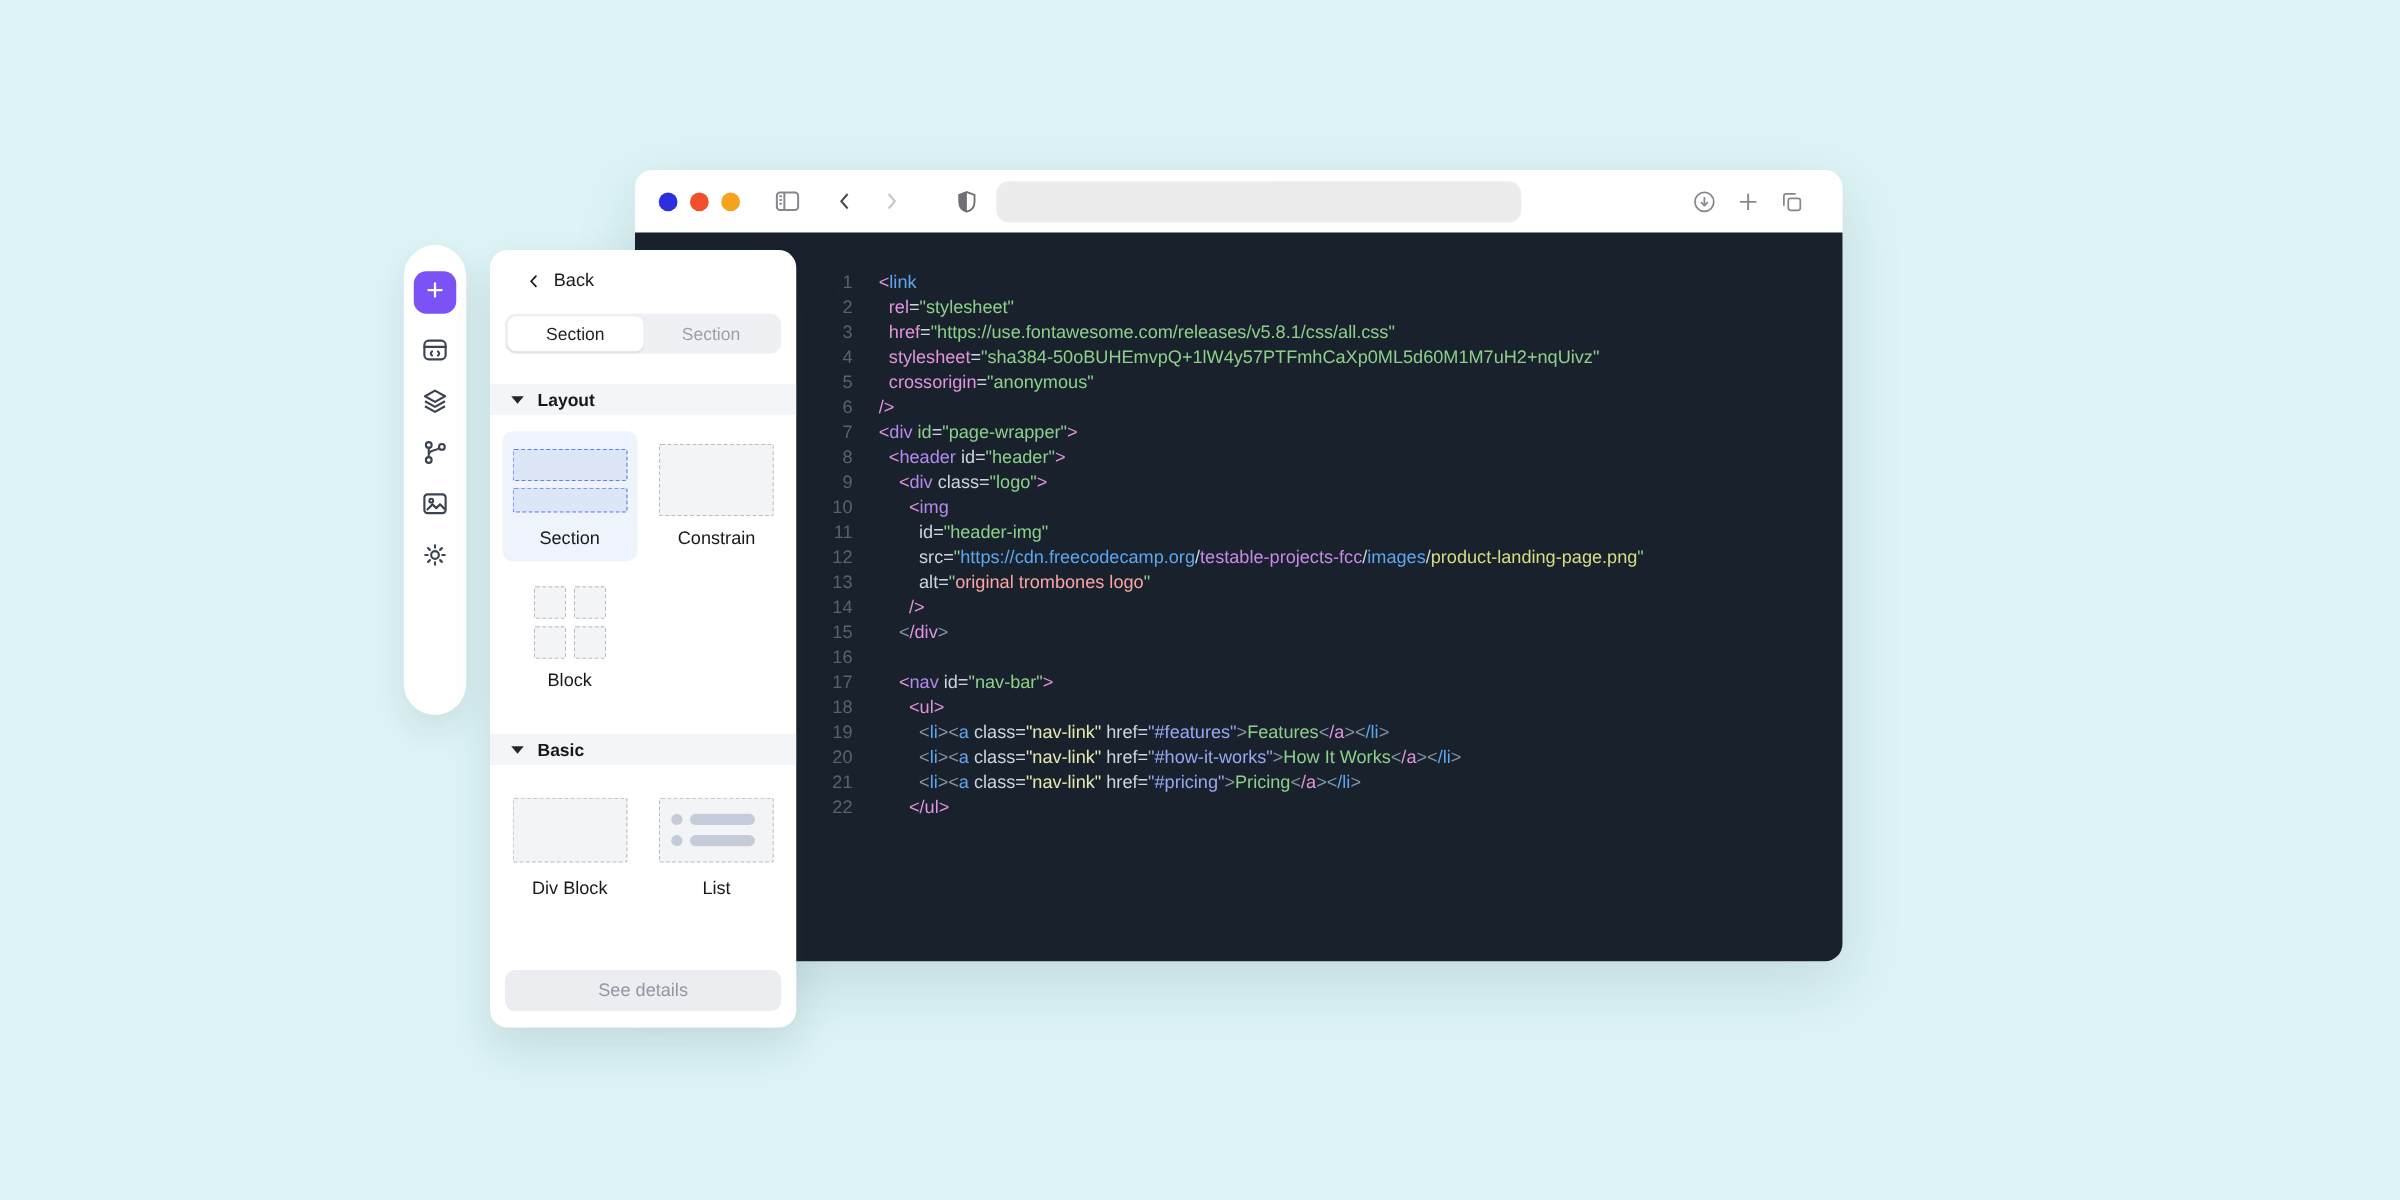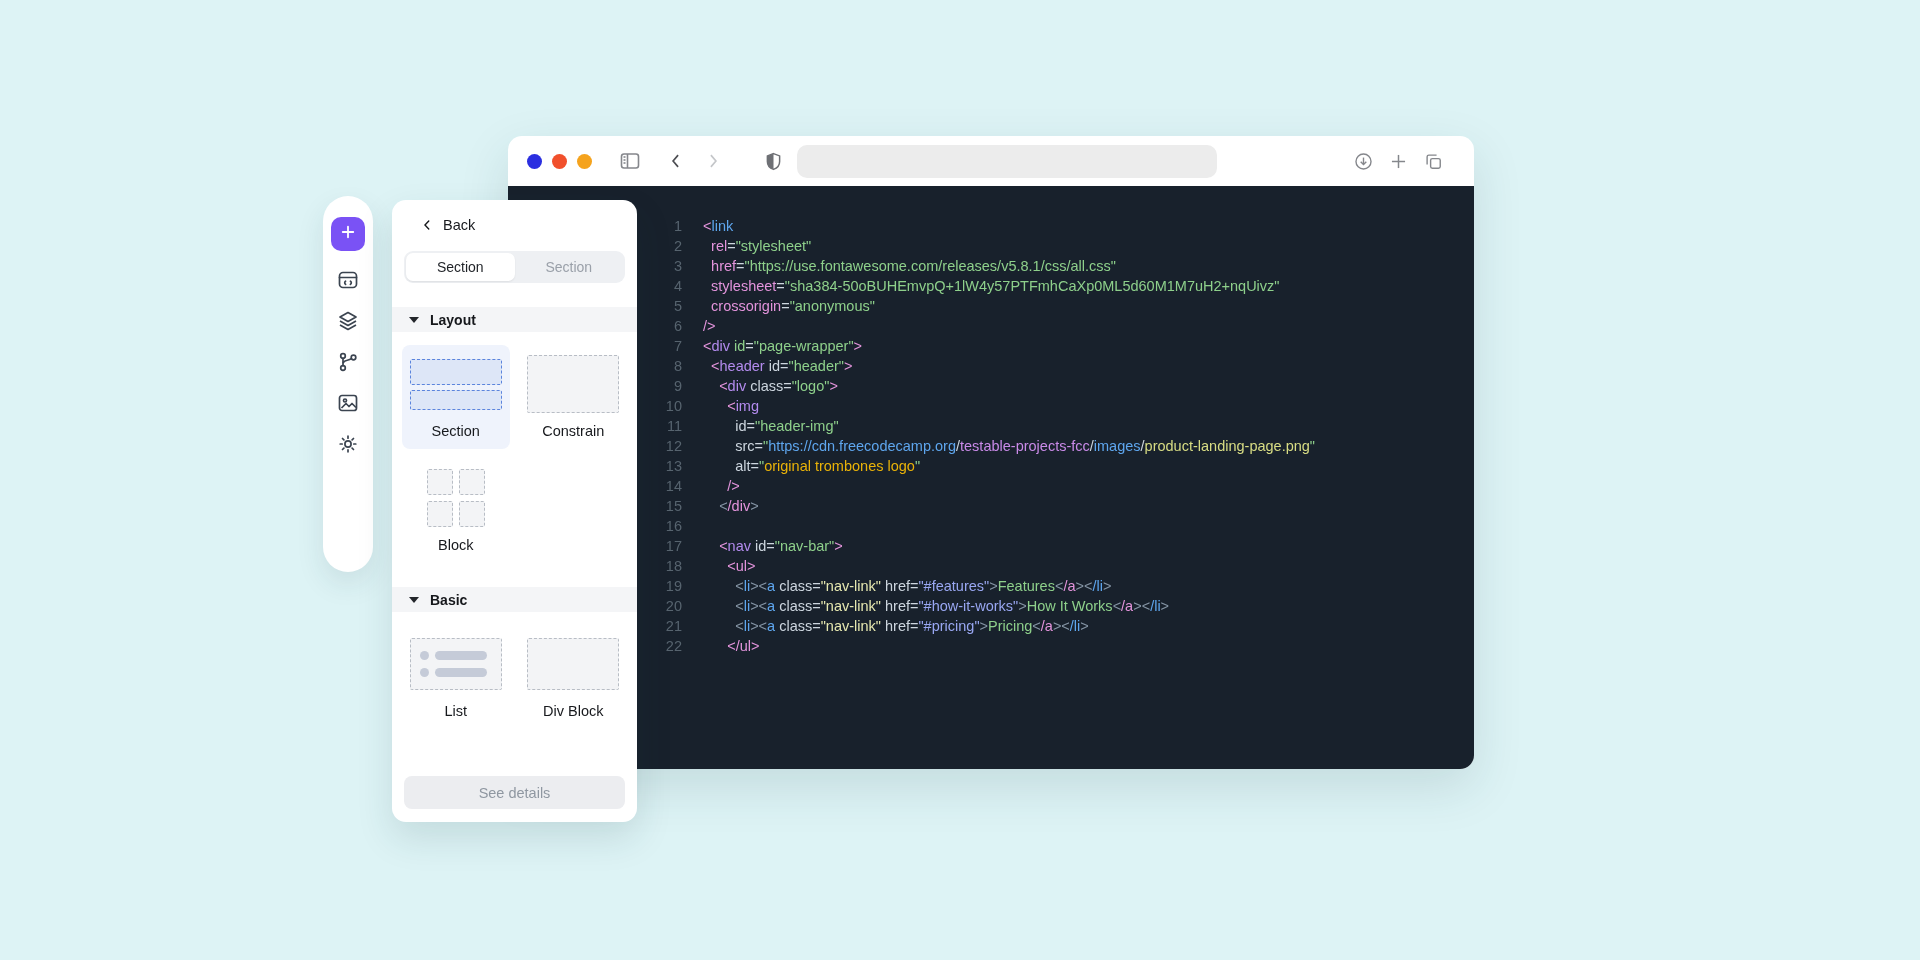--- a/index.html
+++ b/index.html
@@ -149,21 +149,21 @@
         <div class="code-line"><span class="ln">3</span><span class="src"><span style="color: rgb(205, 214, 223);">  </span><span style="color: rgb(227, 148, 220);">href</span><span style="color: rgb(205, 214, 223);">=</span><span style="color: rgb(142, 208, 139);">"https://use.fontawesome.com/releases/v5.8.1/css/all.css"</span></span></div>
         <div class="code-line"><span class="ln">4</span><span class="src"><span style="color: rgb(205, 214, 223);">  </span><span style="color: rgb(227, 148, 220);">stylesheet</span><span style="color: rgb(205, 214, 223);">=</span><span style="color: rgb(142, 208, 139);">"sha384-50oBUHEmvpQ+1lW4y57PTFmhCaXp0ML5d60M1M7uH2+nqUivz"</span></span></div>
         <div class="code-line"><span class="ln">5</span><span class="src"><span style="color: rgb(205, 214, 223);">  </span><span style="color: rgb(227, 148, 220);">crossorigin</span><span style="color: rgb(205, 214, 223);">=</span><span style="color: rgb(142, 208, 139);">"anonymous"</span></span></div>
         <div class="code-line"><span class="ln">6</span><span class="src"><span style="color: rgb(227, 148, 220);">/&gt;</span></span></div>
         <div class="code-line"><span class="ln">7</span><span class="src"><span style="color: rgb(227, 148, 220);">&lt;</span><span style="color: rgb(179, 139, 238);">div</span><span style="color: rgb(205, 214, 223);"> </span><span style="color: rgb(142, 208, 139);">id</span><span style="color: rgb(205, 214, 223);">=</span><span style="color: rgb(142, 208, 139);">"page-wrapper"</span><span style="color: rgb(227, 148, 220);">&gt;</span></span></div>
         <div class="code-line"><span class="ln">8</span><span class="src"><span style="color: rgb(205, 214, 223);">  </span><span style="color: rgb(227, 148, 220);">&lt;</span><span style="color: rgb(179, 139, 238);">header</span><span style="color: rgb(205, 214, 223);"> id=</span><span style="color: rgb(142, 208, 139);">"header"</span><span style="color: rgb(227, 148, 220);">&gt;</span></span></div>
         <div class="code-line"><span class="ln">9</span><span class="src"><span style="color: rgb(205, 214, 223);">    </span><span style="color: rgb(227, 148, 220);">&lt;</span><span style="color: rgb(179, 139, 238);">div</span><span style="color: rgb(205, 214, 223);"> class=</span><span style="color: rgb(142, 208, 139);">"logo"</span><span style="color: rgb(227, 148, 220);">&gt;</span></span></div>
         <div class="code-line"><span class="ln">10</span><span class="src"><span style="color: rgb(205, 214, 223);">      </span><span style="color: rgb(227, 148, 220);">&lt;</span><span style="color: rgb(179, 139, 238);">img</span></span></div>
         <div class="code-line"><span class="ln">11</span><span class="src"><span style="color: rgb(205, 214, 223);">        id=</span><span style="color: rgb(142, 208, 139);">"header-img"</span></span></div>
         <div class="code-line"><span class="ln">12</span><span class="src"><span style="color: rgb(205, 214, 223);">        src=</span><span style="color: rgb(142, 208, 139);">"</span><span style="color: rgb(94, 166, 238);">https://cdn.freecodecamp.org</span><span style="color: rgb(205, 214, 223);">/</span><span style="color: rgb(201, 138, 232);">testable-projects-fcc</span><span style="color: rgb(205, 214, 223);">/</span><span style="color: rgb(94, 166, 238);">images</span><span style="color: rgb(205, 214, 223);">/</span><span style="color: rgb(216, 221, 132);">product-landing-page.png</span><span style="color: rgb(142, 208, 139);">"</span></span></div>
-        <div class="code-line"><span class="ln">13</span><span class="src"><span style="color: rgb(205, 214, 223);">        alt=</span><span style="color: rgb(142, 208, 139);">"</span><span style="color: #eab308; text-align: center;">original trombones logo</span><span style="color: rgb(142, 208, 139);">"</span></span></div>
+        <div class="code-line"><span class="ln">13</span><span class="src"><span style="color: rgb(205, 214, 223);">        alt=</span><span style="color: rgb(142, 208, 139);">"</span><span style="color: #fca5a5; text-align: center;">original trombones logo</span><span style="color: rgb(142, 208, 139);">"</span></span></div>
         <div class="code-line"><span class="ln">14</span><span class="src"><span style="color: rgb(205, 214, 223);">      </span><span style="color: rgb(227, 148, 220);">/&gt;</span></span></div>
         <div class="code-line"><span class="ln">15</span><span class="src"><span style="color: rgb(205, 214, 223);">    </span><span style="color: rgb(132, 148, 164);">&lt;</span><span style="color: rgb(227, 148, 220);">/div</span><span style="color: rgb(132, 148, 164);">&gt;</span></span></div>
         <div class="code-line"><span class="ln">16</span><span class="src"></span></div>
         <div class="code-line"><span class="ln">17</span><span class="src"><span style="color: rgb(205, 214, 223);">    </span><span style="color: rgb(227, 148, 220);">&lt;</span><span style="color: rgb(179, 139, 238);">nav</span><span style="color: rgb(205, 214, 223);"> id=</span><span style="color: rgb(142, 208, 139);">"nav-bar"</span><span style="color: rgb(227, 148, 220);">&gt;</span></span></div>
         <div class="code-line"><span class="ln">18</span><span class="src"><span style="color: rgb(205, 214, 223);">      </span><span style="color: rgb(227, 148, 220);">&lt;ul&gt;</span></span></div>
         <div class="code-line"><span class="ln">19</span><span class="src"><span style="color: rgb(205, 214, 223);">        </span><span style="color: rgb(132, 148, 164);">&lt;</span><span style="color: rgb(94, 166, 238);">li</span><span style="color: rgb(132, 148, 164);">&gt;&lt;</span><span style="color: rgb(94, 166, 238);">a</span><span style="color: rgb(205, 214, 223);"> class=</span><span style="color: rgb(230, 232, 176);">"nav-link"</span><span style="color: rgb(205, 214, 223);"> href=</span><span style="color: rgb(153, 167, 242);">"#features"</span><span style="color: rgb(132, 148, 164);">&gt;</span><span style="color: rgb(142, 208, 139);">Features</span><span style="color: rgb(132, 148, 164);">&lt;</span><span style="color: rgb(227, 148, 220);">/a</span><span style="color: rgb(132, 148, 164);">&gt;&lt;</span><span style="color: rgb(94, 166, 238);">/li</span><span style="color: rgb(132, 148, 164);">&gt;</span></span></div>
         <div class="code-line"><span class="ln">20</span><span class="src"><span style="color: rgb(205, 214, 223);">        </span><span style="color: rgb(132, 148, 164);">&lt;</span><span style="color: rgb(94, 166, 238);">li</span><span style="color: rgb(132, 148, 164);">&gt;&lt;</span><span style="color: rgb(94, 166, 238);">a</span><span style="color: rgb(205, 214, 223);"> class=</span><span style="color: rgb(230, 232, 176);">"nav-link"</span><span style="color: rgb(205, 214, 223);"> href=</span><span style="color: rgb(153, 167, 242);">"#how-it-works"</span><span style="color: rgb(132, 148, 164);">&gt;</span><span style="color: rgb(142, 208, 139);">How It Works</span><span style="color: rgb(132, 148, 164);">&lt;</span><span style="color: rgb(227, 148, 220);">/a</span><span style="color: rgb(132, 148, 164);">&gt;&lt;</span><span style="color: rgb(94, 166, 238);">/li</span><span style="color: rgb(132, 148, 164);">&gt;</span></span></div>
         <div class="code-line"><span class="ln">21</span><span class="src"><span style="color: rgb(205, 214, 223);">        </span><span style="color: rgb(132, 148, 164);">&lt;</span><span style="color: rgb(94, 166, 238);">li</span><span style="color: rgb(132, 148, 164);">&gt;&lt;</span><span style="color: rgb(94, 166, 238);">a</span><span style="color: rgb(205, 214, 223);"> class=</span><span style="color: rgb(230, 232, 176);">"nav-link"</span><span style="color: rgb(205, 214, 223);"> href=</span><span style="color: rgb(153, 167, 242);">"#pricing"</span><span style="color: rgb(132, 148, 164);">&gt;</span><span style="color: rgb(142, 208, 139);">Pricing</span><span style="color: rgb(132, 148, 164);">&lt;</span><span style="color: rgb(227, 148, 220);">/a</span><span style="color: rgb(132, 148, 164);">&gt;&lt;</span><span style="color: rgb(94, 166, 238);">/li</span><span style="color: rgb(132, 148, 164);">&gt;</span></span></div>
         <div class="code-line"><span class="ln">22</span><span class="src"><span style="color: rgb(205, 214, 223);">      </span><span style="color: rgb(227, 148, 220);">&lt;/ul&gt;</span></span></div>
       </div>
@@ -263,37 +263,37 @@
             </div>
           </div>
           <div class="cell-label">Block</div>
         </div>
       </div>
       <div class="strip">
         <span class="tri"></span>
         <span>Basic</span>
       </div>
       <div class="cells">
+        <div class="cell">
+          <div class="thumb">
+            <div class="t-div dashed"></div>
+          </div>
+          <div class="cell-label">Div Block</div>
+        </div>
         <div class="cell">
           <div class="thumb">
             <div class="t-list dashed">
               <div class="lrow">
                 <div class="dot"></div>
                 <div class="lbar"></div>
               </div>
               <div class="lrow">
                 <div class="dot"></div>
                 <div class="lbar"></div>
               </div>
             </div>
           </div>
           <div class="cell-label">List</div>
         </div>
-        <div class="cell">
-          <div class="thumb">
-            <div class="t-div dashed"></div>
-          </div>
-          <div class="cell-label">Div Block</div>
-        </div>
       </div>
     </div>
   <div class="see-details">See details</div>
 </div>
 
 </body></html>

